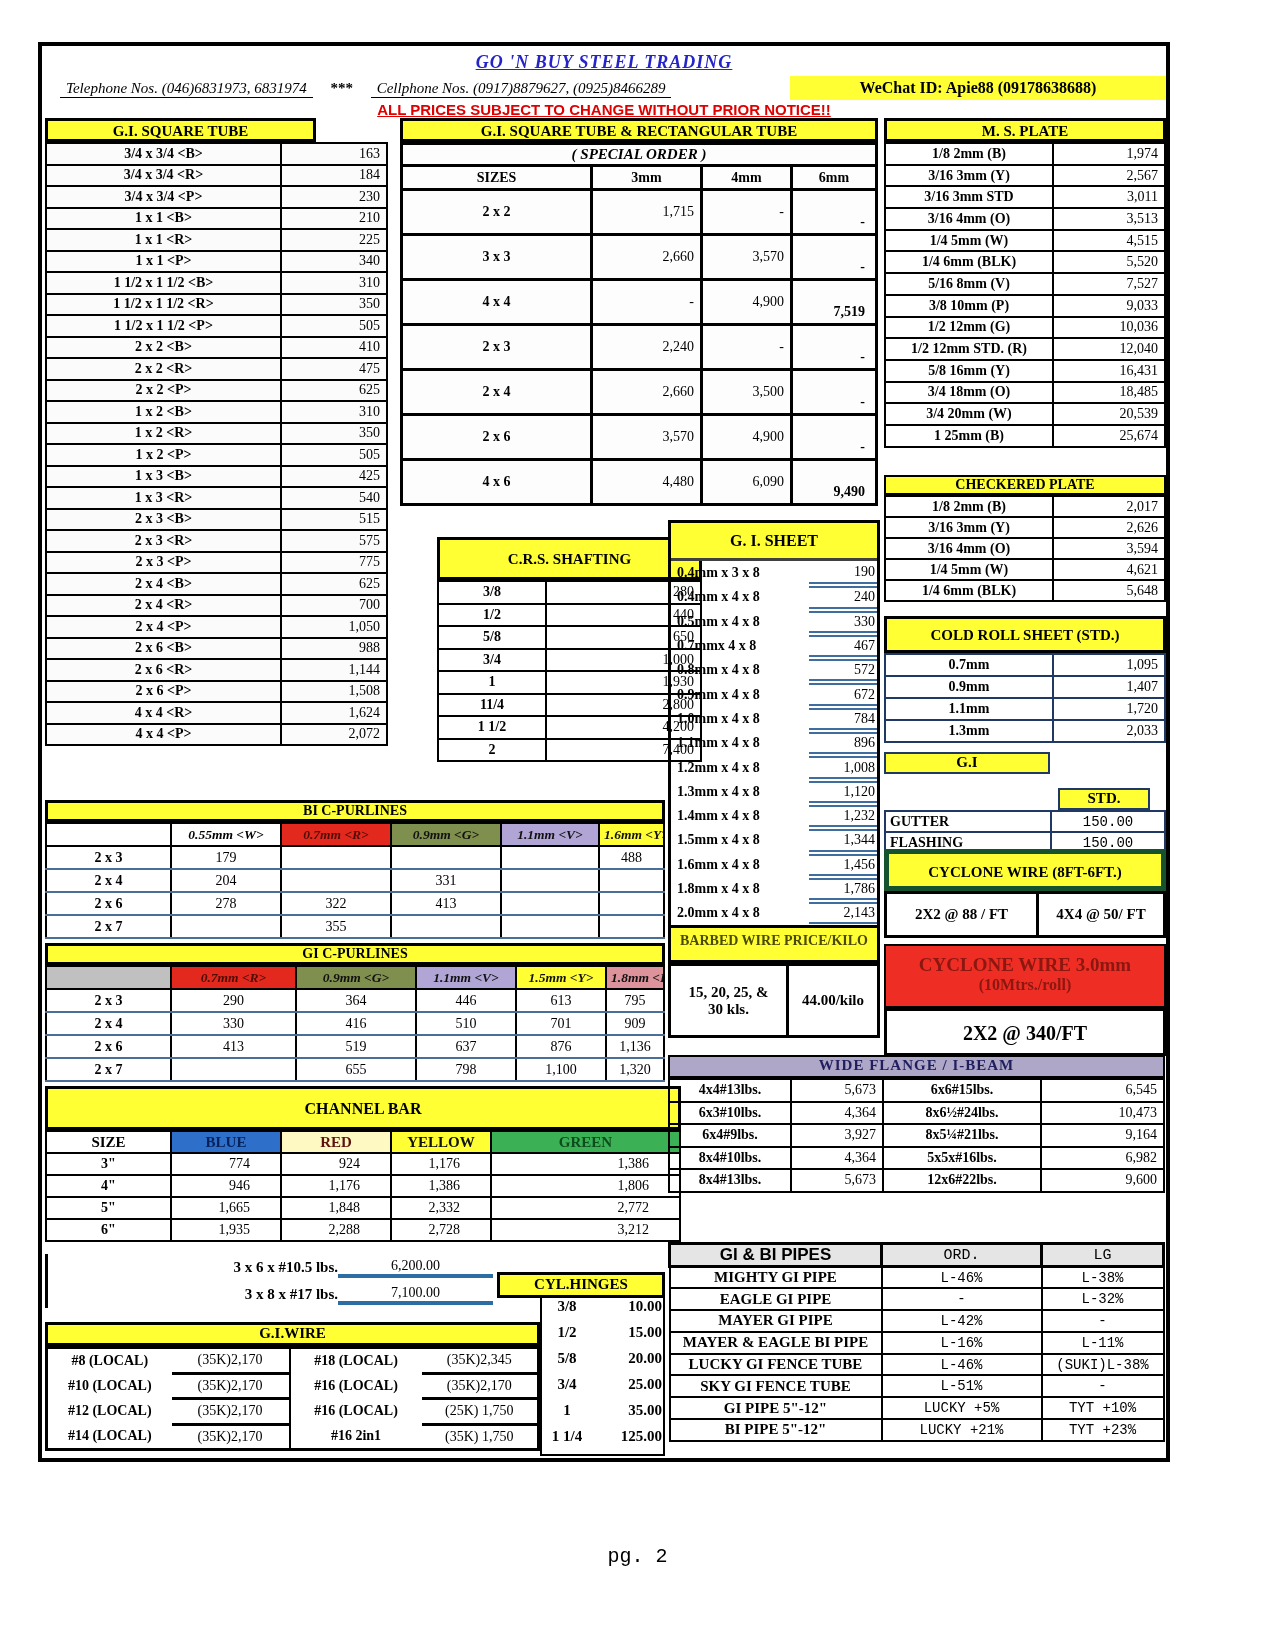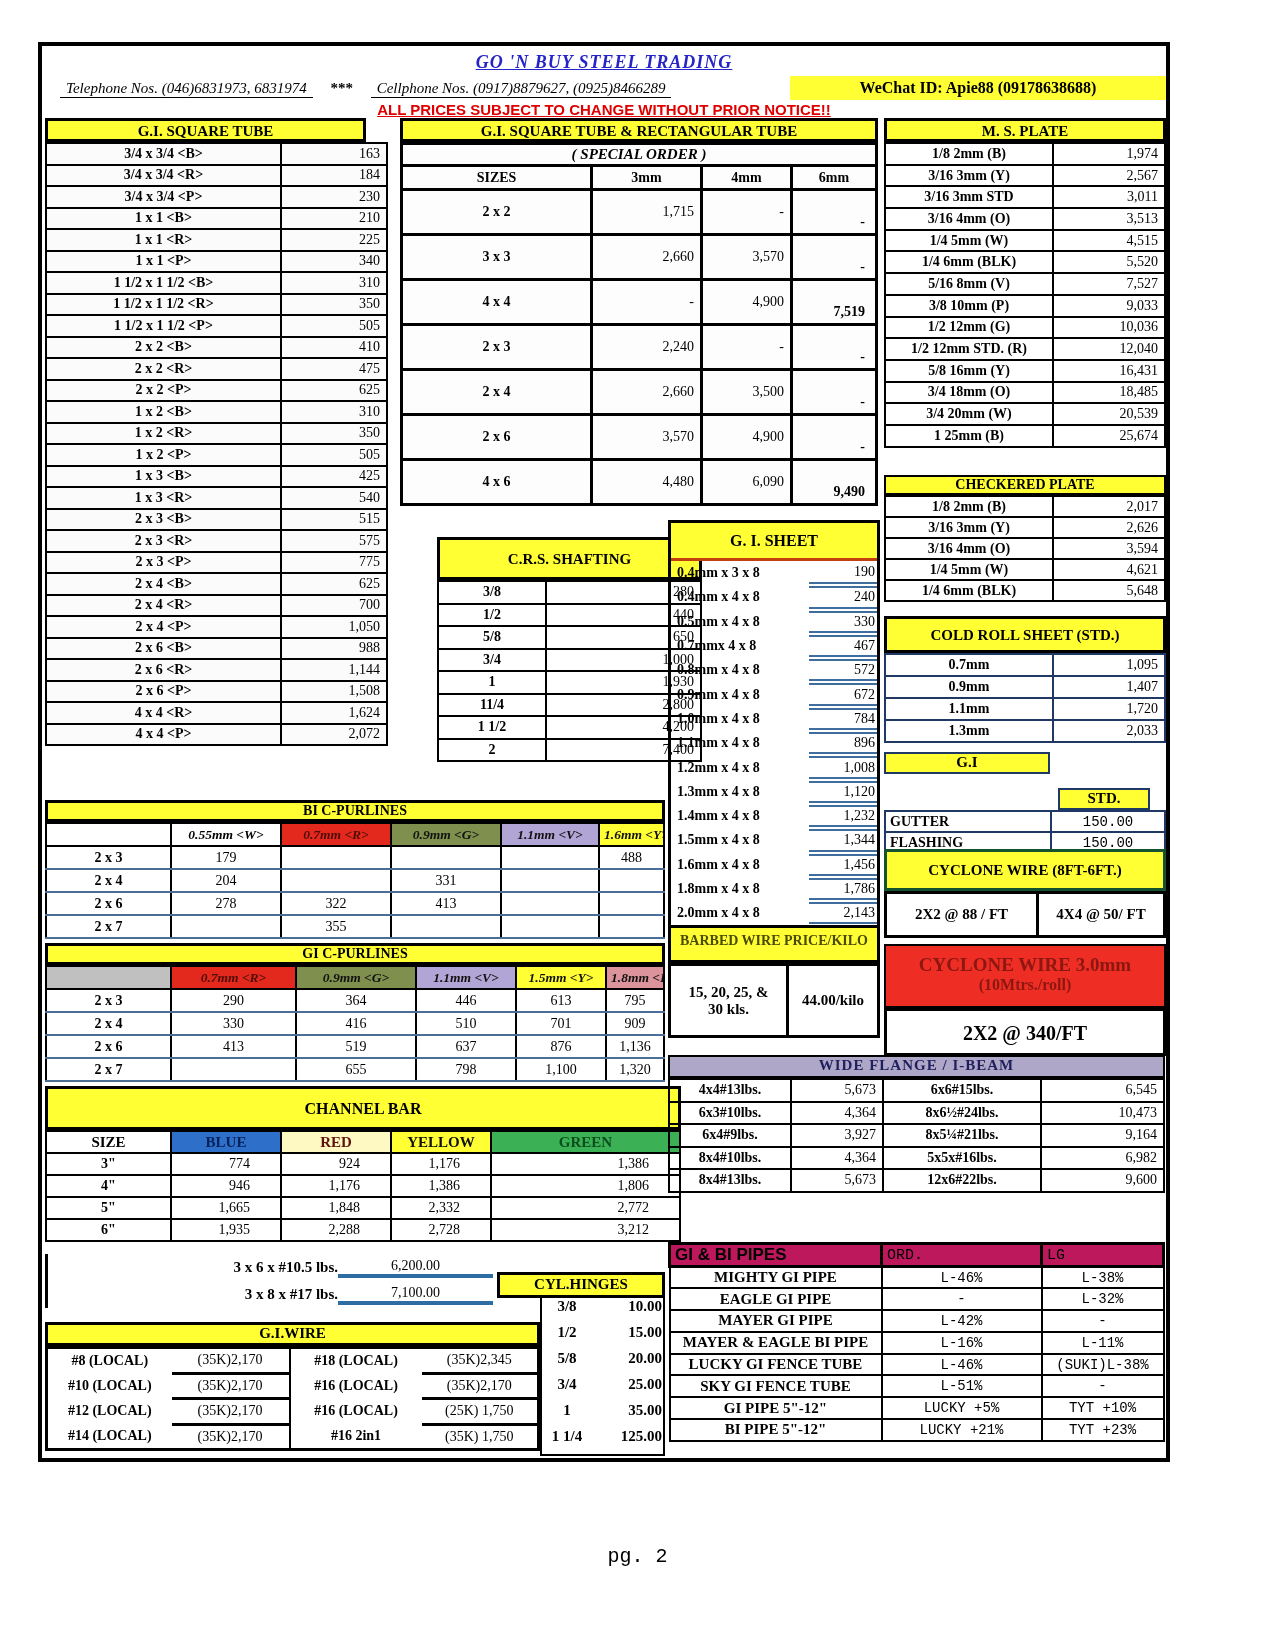--- a/index.html
+++ b/index.html
@@ -10,21 +10,21 @@
 
   
   #store-name { left:40px; top:52px; width:1128px; text-align:center; font-size:18px; font-weight:bold; font-style:italic; color:#2424c8; text-decoration:underline; letter-spacing:1px; }
   #phone-row { left:60px; top:80px; width:1108px; font-size:15px; }
   .ph { font-style:italic; border-bottom:1.5px solid #000; padding:0 6px 1px 6px; }
   .stars { font-weight:bold; margin:0 14px; }
   #wechat-box { position:absolute; right:2px; top:-4px; width:376px; background:#ffff33; font-weight:bold; font-size:16px; text-align:center; padding:3px 0; }
   #notice { left:40px; top:101px; width:1128px; text-align:center; color:#e00000; font-weight:bold; font-size:15px; text-decoration:underline; font-family:"Liberation Sans", sans-serif; }
 
   .sec-head { background:#ffff33; border:3px solid #000; text-align:center; font-weight:bold; font-size:15px; padding:2px 0; height:24px; }
-  #sec1 { left:45px; top:118px; width:321px; }
+  #sec1 { left:45px; top:118px; width:271px; }
   #sec2 { left:400px; top:118px; width:478px; }
   #sec3 { left:884px; top:118px; width:282px; }
 
   table { border-collapse:collapse; width:100%; table-layout:fixed; }
   td { border:2px solid #000; font-size:14px; padding:0 4px; overflow:hidden; white-space:nowrap; }
   .lbl { font-weight:bold; text-align:center; }
   .val { text-align:right; padding-right:6px; }
 
   
   #gi-square { left:45px; top:142px; width:343px; }
@@ -41,21 +41,21 @@
   #special col.c1{width:190px;} #special col.c2{width:110px;} #special col.c3{width:90px;}
 
   
   #crs { left:400px; top:537px; width:265px;margin-left:37px; }
   #crs .head { background:#ffff33; border:3px solid #000; text-align:center; font-weight:bold; font-size:15px; height:43px; padding-top:11px; }
   #crs td { height:22.5px; border-width:2.5px; }
   #crs col.c1 { width:108px; }
 
   
   #gisheet { left:668px; top:520px; width:212px; border:3px solid #000; }
-  #gisheet .head { background:#ffff33; border-bottom:3px solid #c2410c; text-align:center; font-weight:bold; font-size:16px; height:38px; padding-top:9px; }
+  #gisheet .head { background:#ffff33; border-bottom:3px solid #404040; text-align:center; font-weight:bold; font-size:16px; height:38px; padding-top:9px; }
   #gisheet td { border:none; height:24.3px; font-size:14px; }
   #gisheet .gl { font-weight:bold; padding-left:6px; }
   #gisheet .gv { text-align:right; border-bottom:6px double #3f6d9e; padding-right:2px; }
   #gisheet col.c1 { width:138px; }
 
   
   #barbed { left:668px; top:925px; width:212px; }
   #barbed .head { background:#ffff33; border:3px solid #000; text-align:center; font-weight:bold; font-size:14px; height:38px; padding-top:5px; color:#4a4a00; }
   #barbed td { height:72px; border-width:3px; font-weight:bold; text-align:center; white-space:normal; font-size:15px; }
   #barbed col.c1 { width:118px; }
@@ -78,21 +78,21 @@
   #gistd .hrow { display:flex; gap:8px; }
   #gistd .hcell { background:#ffff33; border:2px solid #203864; font-weight:bold; text-align:center; font-size:15px; height:22px; }
   #gistd .h1 { width:166px; } #gistd .h2 { width:92px;margin-top:36px; }
   #gistd td { height:21.3px; border-color:#203864; }
   #gistd .gl { font-weight:bold; padding-left:4px; }
   #gistd .gv { text-align:center; font-family:"Liberation Mono","DejaVu Sans Mono",monospace; font-size:14px; }
   #gistd col.c1 { width:166px; }
 
   
   #cyclone { left:884px; top:849px; width:282px; }
-  #cyclone .head { background:#ffff33; border:3px solid #14532d; text-align:center; font-weight:bold; font-size:15px; height:42px; padding-top:10px; }
+  #cyclone .head { background:#ffff33; border:5px solid #14532d; text-align:center; font-weight:bold; font-size:15px; height:42px; padding-top:10px; }
   #cyclone td { height:44px; border-width:3px; font-weight:bold; text-align:center; font-size:15px; }
   #cyclone col.c1 { width:152px; }
   #cyc-red { left:884px; top:944px; width:282px; height:64px; background:#ee2e24; border:2px solid #000; text-align:center; color:#8b1710; font-weight:bold; }
   #cyc-red .l1 { font-size:19px; padding-top:8px; }
   #cyc-red .l2 { font-size:16px; }
   #cyc-340 { left:884px; top:1008px; width:282px; height:48px; border:3px solid #000; text-align:center; font-weight:bold; font-size:20px; line-height:44px; }
 
   
   .pur { left:45px; width:620px; }
   #bipur { top:800px; } #gipur { top:943px; }
@@ -149,21 +149,21 @@
 
   
   #wflange { left:668px; top:1055px; width:497px; }
   #wflange .head { background:#afa7c7; border:2.5px solid #000; text-align:center; font-weight:bold; font-size:15px; height:23px; color:#1f1f5e; letter-spacing:1px; }
   #wflange td { height:22.5px; border-width:2.5px; }
   #wflange col.c1{width:122px;} #wflange col.c2{width:92px;} #wflange col.c3{width:158px;}
 
   
   #pipes { left:668px; top:1242px; width:497px; }
   #pipes td { height:21.8px; }
-  #pipes tr.chrow td { background:#be185d; border-width:3px; }
+  #pipes tr.chrow td { background:#e5e5e5; border-width:3px; text-align:center; }
   #pipes .pt { font-weight:bold; font-size:17px; font-family:"Liberation Sans", sans-serif; }
   #pipes .mono { font-family:"Liberation Mono","DejaVu Sans Mono",monospace; font-size:15px; }
   #pipes .nm { font-weight:bold; text-align:center; font-size:15px; }
   #pipes .pv { text-align:center; font-family:"Liberation Mono","DejaVu Sans Mono",monospace; font-size:14px; }
   #pipes col.c1{width:212px;} #pipes col.c2{width:160px;}
 
   #pg { left:0; top:1545px; width:1275px; text-align:center; font-family:"Liberation Mono","DejaVu Sans Mono",monospace; font-size:20px; }
 </style>
 </head>
 <body>

